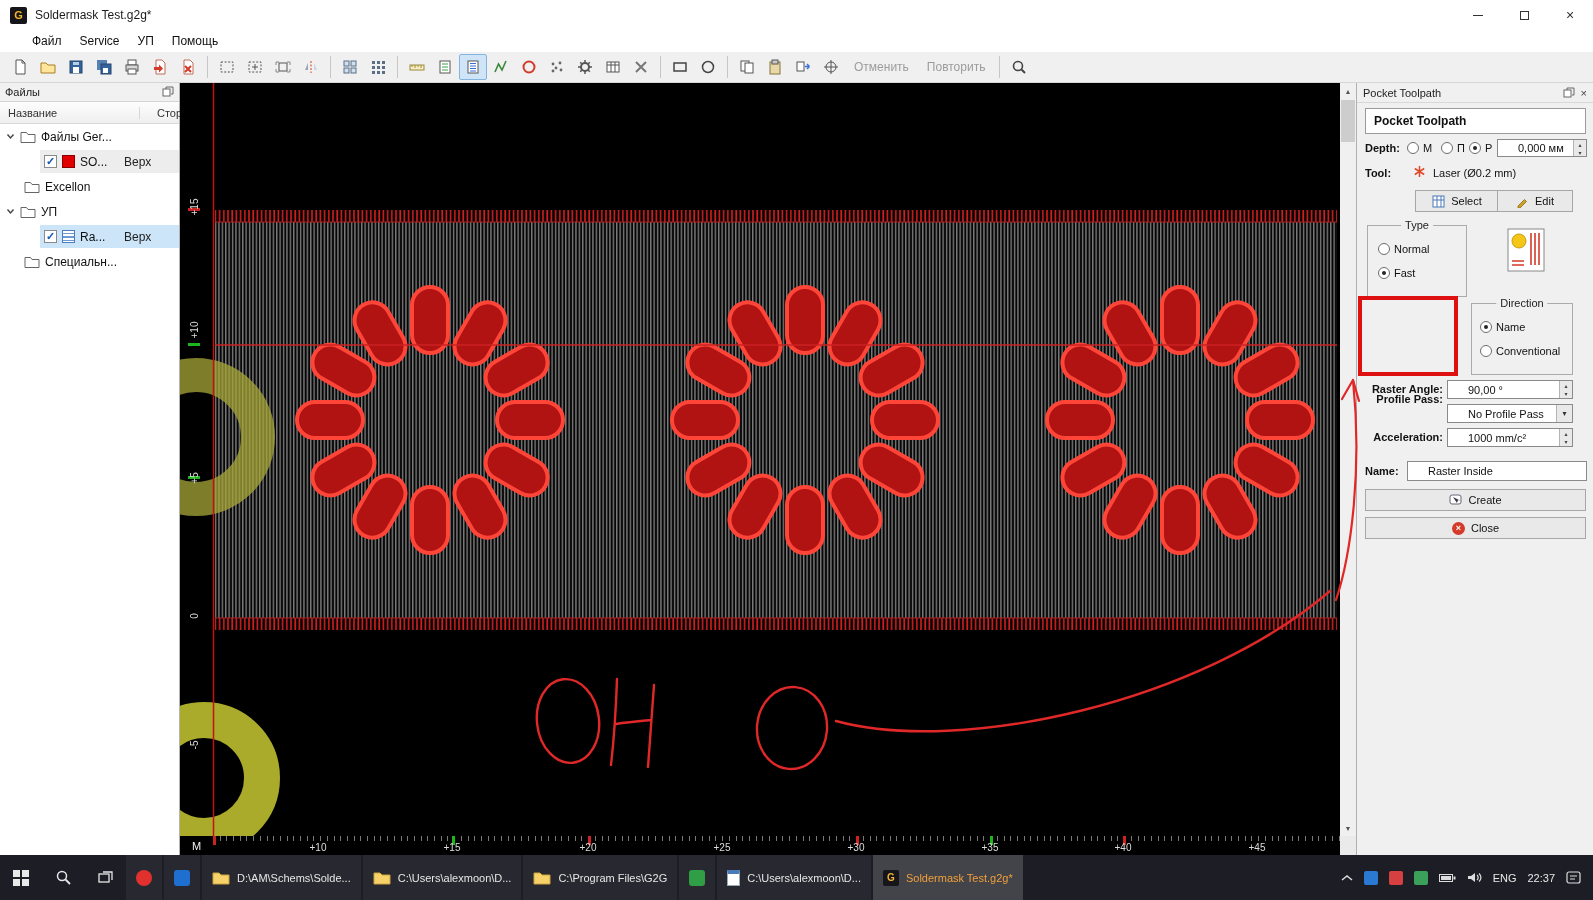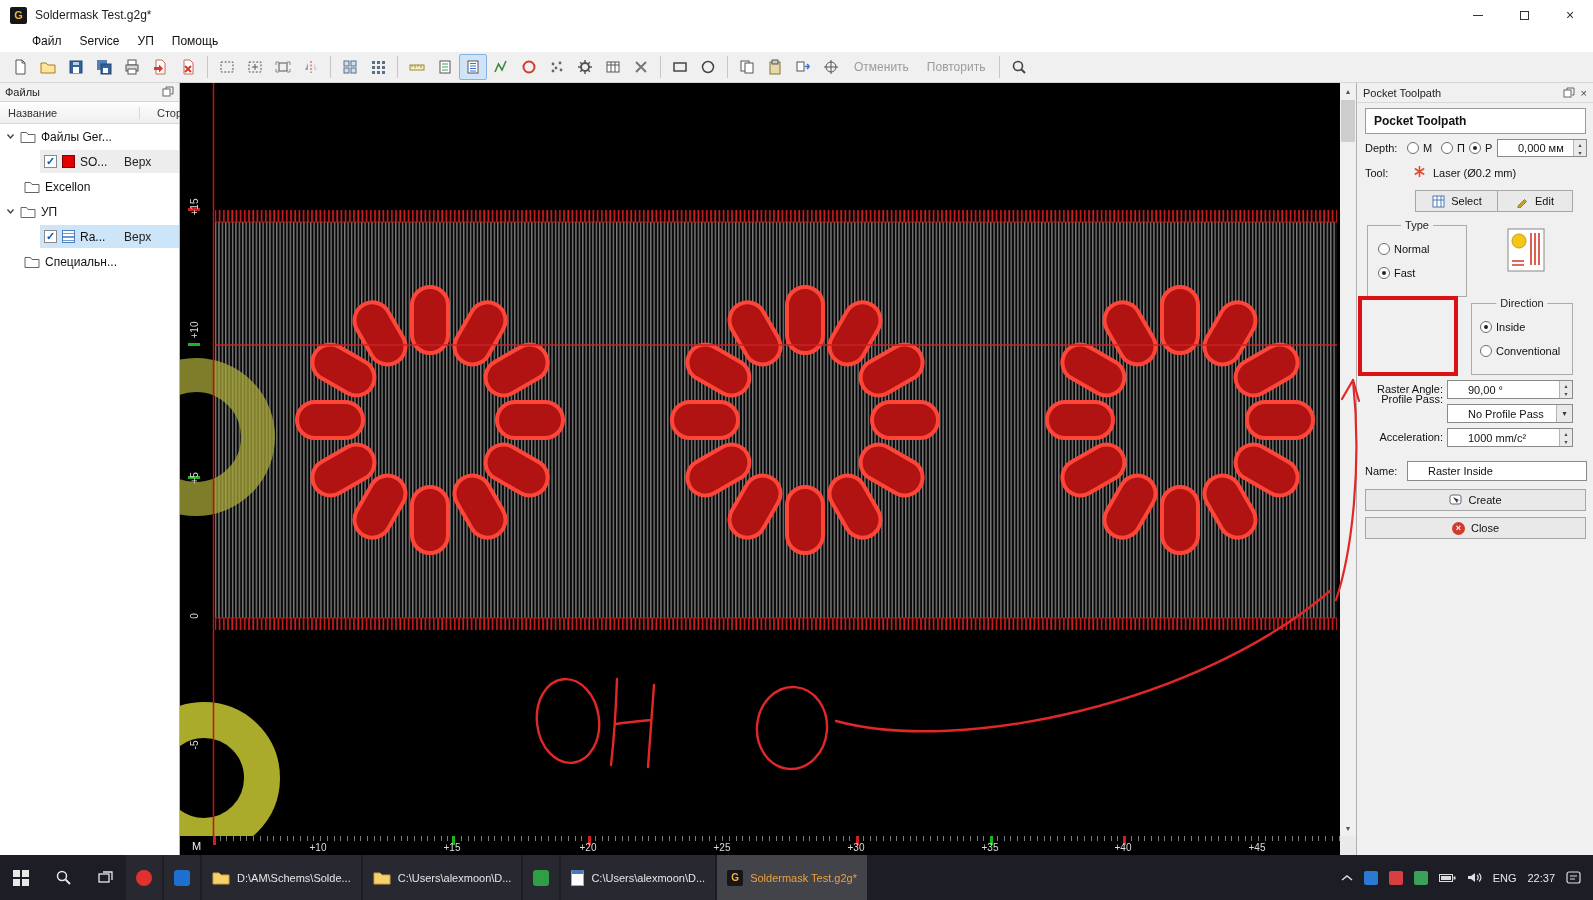--- a/index.html
+++ b/index.html
@@ -68,21 +68,21 @@
   .hlabel{position:absolute;top:6px;transform:translateX(-50%);font-size:10px;color:#dcdcdc}
   .htick{position:absolute;top:0;width:3px;height:9px}
   .origin-label{position:absolute;left:12px;top:4px;font-size:11px;color:#eee}
 
   
   .pocket-panel{position:absolute;right:0;top:0;width:237px;height:100%;background:#f0f0f0;border-left:1px solid #b0b0b0;font-size:11px}
   .pp-header{height:20px;display:flex;align-items:center;padding:0 6px;border-bottom:1px solid #d8d8d8;font-size:11px;color:#222}
   .pp-hicons{margin-left:auto;display:flex;gap:6px;align-items:center}
   .pp-body{position:relative;height:752px}
   .pp-titlebox{position:absolute;left:8px;top:5px;width:221px;height:26px;background:#fff;border:1px solid #9a9a9a;display:flex;align-items:center;padding-left:8px;font-size:12px;font-weight:bold}
-  .plabel{position:absolute;font-weight:normal;font-size:11px;line-height:14px;color:#111}
+  .plabel{position:absolute;font-weight:bold;font-size:11px;line-height:14px;color:#111}
   .ptext{position:absolute;font-size:11px;line-height:14px;color:#111}
   .ropt{position:absolute;display:flex;align-items:center;gap:4px;font-size:11px;height:14px;white-space:nowrap}
   .radio{width:12px;height:12px;border:1px solid #6e6e6e;border-radius:50%;background:#fff;display:inline-block;position:relative;flex:none}
   .radio.sel::after{content:"";position:absolute;inset:3px;background:#262626;border-radius:50%}
   .field{position:absolute;background:#fff;border:1px solid #8a8a8a;display:flex;align-items:center;padding-left:20px;font-size:11px;overflow:hidden}
   .spin{position:absolute;right:0;top:0;bottom:0;width:13px;display:flex;flex-direction:column;border-left:1px solid #b4b4b4}
   .spin div{flex:1;display:flex;align-items:center;justify-content:center;font-size:6px;color:#444;background:#e9e9e9}
   .dd-arrow{position:absolute;right:0;top:0;bottom:0;width:16px;background:#e9e9e9;border-left:1px solid #b4b4b4;display:flex;align-items:center;justify-content:center;font-size:8px;color:#333}
   .group{position:absolute;border:1px solid #ababab}
   .legend{position:absolute;top:-7px;left:50%;transform:translateX(-50%);background:#f0f0f0;padding:0 4px;font-size:11px;color:#222;white-space:nowrap}
@@ -583,21 +583,21 @@
           <circle cx="14" cy="14" r="7" fill="#f5c518" stroke="#c99b10"></circle>
           <path d="M26 6v32M30 6v32M34 6v32" stroke="#d43a2a" stroke-width="1.6"></path>
           <path d="M7 34h12M7 38h12" stroke="#d43a2a" stroke-width="1.6"></path>
         </svg>
 
 
         <div class="group" style="left:114px;top:200px;width:102px;height:72px">
           <span class="legend">Direction</span>
           <label class="ropt" style="left:8px;top:16px">
               <span class="radio sel"></span>
-              <span>Inside</span>
+              <span>Name</span>
             </label>
           <label class="ropt" style="left:8px;top:40px">
               <span class="radio"></span>
               <span>Conventional</span>
             </label>
         </div>
 
         <span class="plabel" style="left:0;top:279px;width:86px;text-align:right">Raster Angle:</span>
         <div class="field" style="left:90px;top:277px;width:126px;height:19px">
           <span>90,00 °</span>
@@ -683,20 +683,26 @@
         </svg>
       <span class="tb-label">D:\AM\Schems\Solde...</span>
     </div>
     <div class="tb-app">
       <svg width="18" height="15">
           <path d="M1 3h6l2 2h8v9H1z" fill="#f7d26a" stroke="#c9a23a"></path>
         </svg>
       <span class="tb-label">C:\Users\alexmoon\D...</span>
     </div>
     <div class="tb-app">
+      <svg width="18" height="15">
+          <path d="M1 3h6l2 2h8v9H1z" fill="#f7d26a" stroke="#c9a23a"></path>
+        </svg>
+      <span class="tb-label">C:\Program Files\G2G</span>
+    </div>
+    <div class="tb-app">
       <div class="mini-green"></div>
     </div>
     <div class="tb-app">
       <div class="doc-ic"></div>
       <span class="tb-label">C:\Users\alexmoon\D...</span>
     </div>
     <div class="tb-app active">
       <div class="g2g-ic">G</div>
       <span class="tb-label">Soldermask Test.g2g*</span>
     </div>

